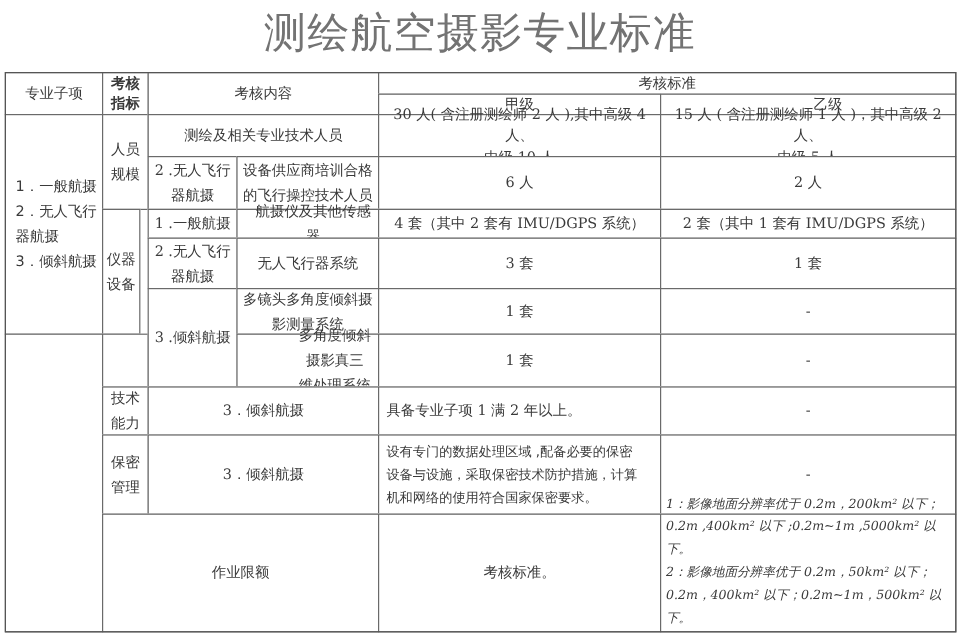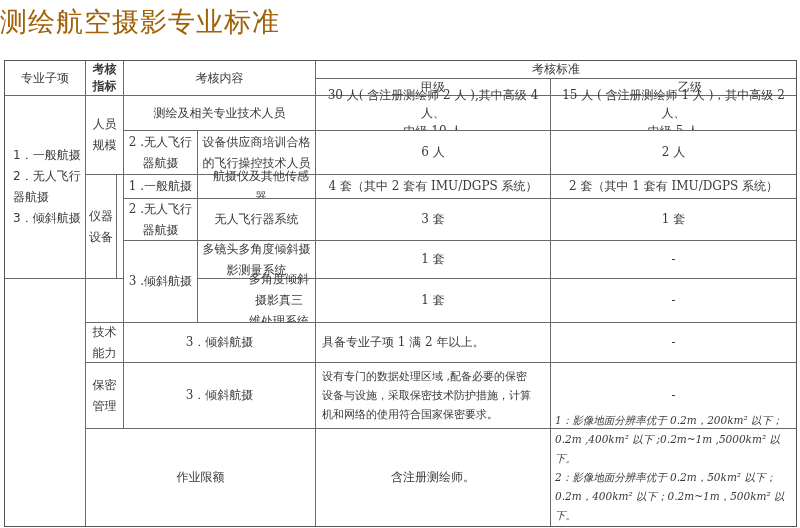--- a/index.html
+++ b/index.html
@@ -1,18 +1,18 @@
 <!DOCTYPE html>
 <html><head>
 <meta charset="utf-8">
 <style>
   html, body { margin:0; padding:0; }
   body { width:800px; height:528px; background:#ffffff; position:relative; overflow:hidden;
          font-family:"DejaVu Sans", "Liberation Sans", sans-serif; color:#333; }
-  .title { position:absolute; left:0; top:4px; width:800px; text-align:left; font-size:27px; color:#a16207; letter-spacing:1px; }
+  .title { position:absolute; left:0; top:4px; width:800px; text-align:center; font-size:35px; color:#737373; letter-spacing:1px; }
   .cell { position:absolute; box-sizing:border-box; border:1px solid #6a6a6a; display:flex; align-items:center; justify-content:center; text-align:center; font-size:12px; line-height:21px; color:#3a3a3a; padding:0 3px; background:#fff; }
   .cell.left { justify-content:flex-start; text-align:left; padding-left:6px; }
   .cell.serif { font-family:"DejaVu Serif", "Liberation Serif", serif; }
   .cell span { display:block; }
   .ml { white-space:pre-line; }
   .small { font-size:11px; line-height:19px; }
   .frame { position:absolute; left:4px; top:60px; width:793px; height:467px; border:1px solid #555; box-sizing:border-box; pointer-events:none; }
 </style>
 </head>
 <body>
@@ -163,21 +163,21 @@
 机和网络的使用符合国家保密要求。</span>
     </div>
   <div class="cell serif" style="left:550px;top:362px;width:247px;height:67px;">
       <span>-</span>
     </div>
 
   <div class="cell" style="left:85px;top:428px;width:231px;height:99px;">
       <span>作业限额</span>
     </div>
   <div class="cell" style="left:315px;top:428px;width:236px;height:99px;">
-      <span>含注册测绘师。</span>
+      <span>考核标准。</span>
     </div>
   <div class="cell left serif" style="left:550px;top:428px;width:247px;height:99px;padding-left:4px;font-style:italic;">
       <span class="ml small" style="font-size:10.5px;line-height:19px;">1：影像地面分辨率优于 0.2m，200km² 以下；
 0.2m ,400km² 以下 ;0.2m~1m ,5000km² 以下。
 2：影像地面分辨率优于 0.2m，50km² 以下；
 0.2m，400km² 以下；0.2m~1m，500km² 以下。
 3：不得承担。</span>
     </div>
 
   <div class="frame"></div>

